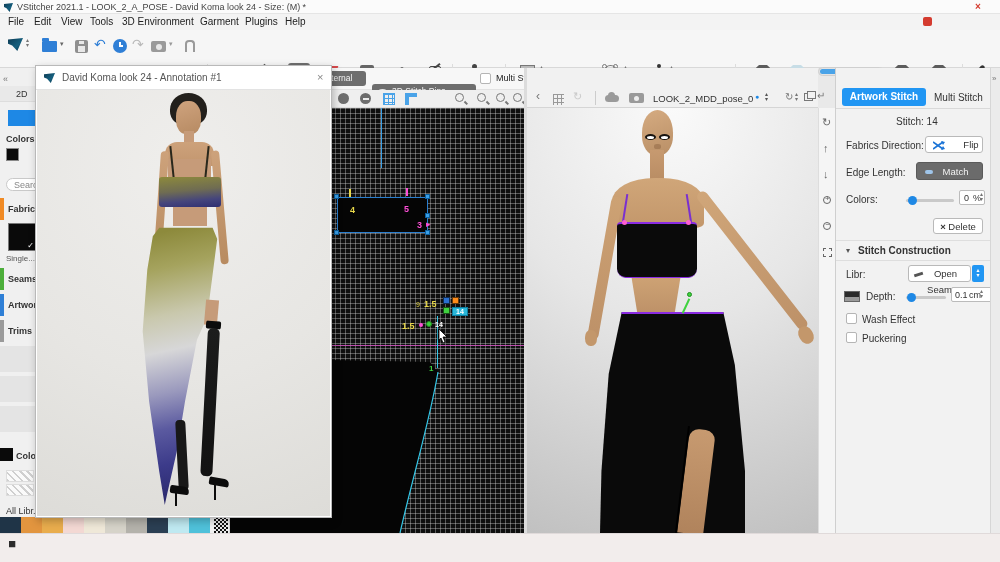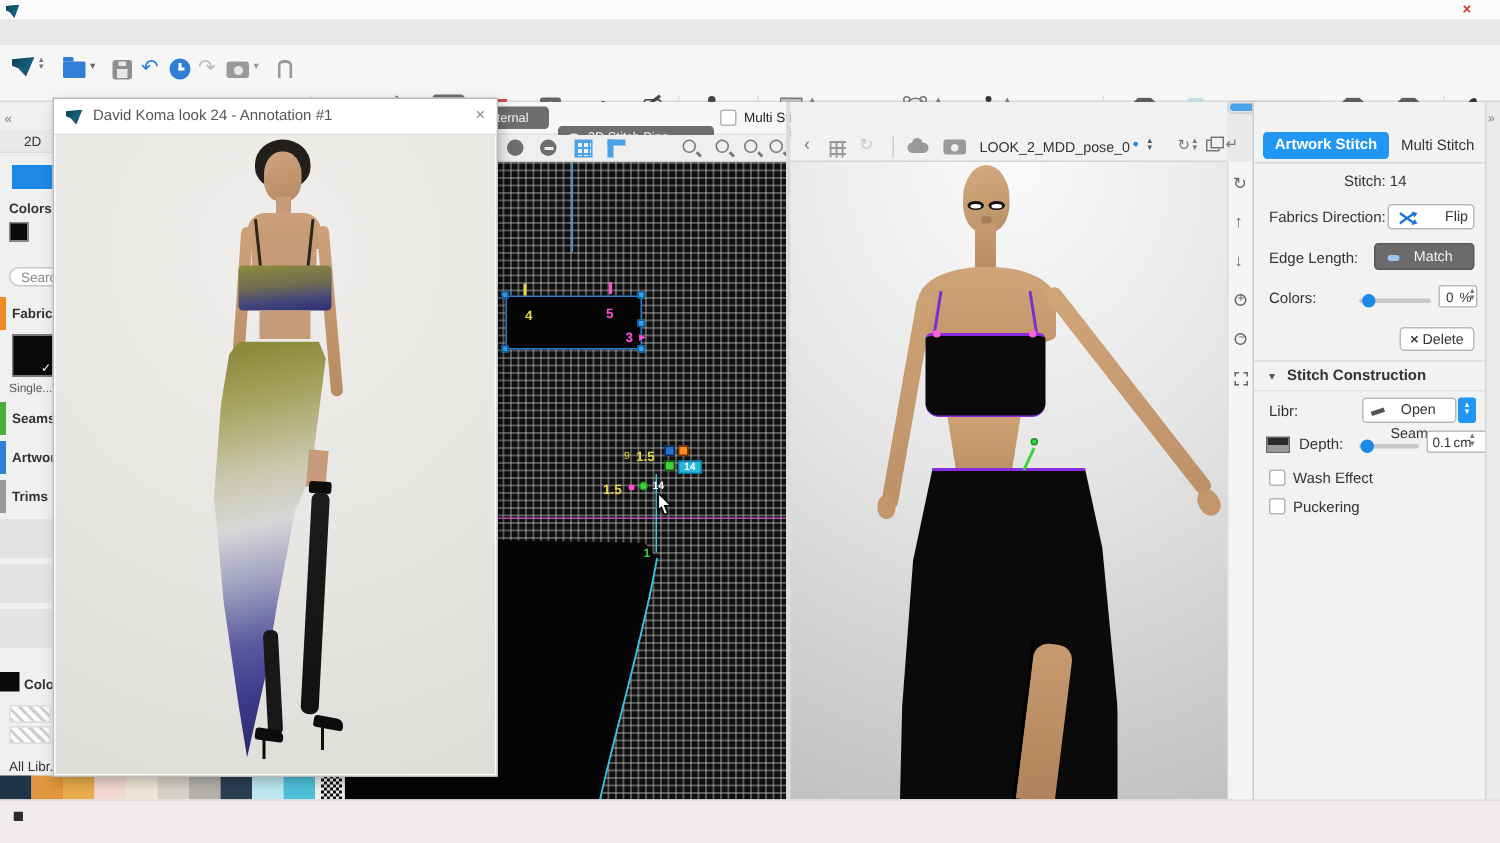--- a/index.html
+++ b/index.html
@@ -67,23 +67,35 @@
   .taskbar{left:0;top:533px;width:1000px;height:29px;background:#f2edec;border-top:1px solid #e0dada;z-index:60;}
   .cursor-arrow{filter:drop-shadow(0 0 1px #000);}
 </style>
 </head>
 <body>
 
 <div class="screen">
 
   <div class="abs titlebar">
     <div class="abs vslogo" style="left:4px;top:3px;width:9px;height:9px;"></div>
+    <span class="abs t" style="left:17px;top:2px;font-size:9px;color:#444;">VStitcher 2021.1 - LOOK_2_A_POSE - David Koma look 24 - Size: (M) *</span>
     <span class="abs t" style="left:975px;top:1px;font-size:10px;font-weight:bold;color:#d43b2f;">×</span>
   </div>
 
+  <div class="abs menubar">
+    <span class="abs t" style="left:8px;top:2px;font-size:10px;">File</span>
+    <span class="abs t" style="left:34px;top:2px;font-size:10px;">Edit</span>
+    <span class="abs t" style="left:61px;top:2px;font-size:10px;">View</span>
+    <span class="abs t" style="left:90px;top:2px;font-size:10px;">Tools</span>
+    <span class="abs t" style="left:122px;top:2px;font-size:10px;">3D Environment</span>
+    <span class="abs t" style="left:200px;top:2px;font-size:10px;">Garment</span>
+    <span class="abs t" style="left:245px;top:2px;font-size:10px;">Plugins</span>
+    <span class="abs t" style="left:285px;top:2px;font-size:10px;">Help</span>
+    <div class="abs" style="left:923px;top:3px;width:9px;height:9px;background:#d43b2f;border-radius:2px;"></div>
+  </div>
 
   <div class="abs toolbar">
     <div class="abs vslogo" style="left:8px;top:8px;width:15px;height:13px;"></div>
     <div class="abs stepper" style="left:26px;top:8px;">
       <div>▴</div>
         <div>▾</div>
     </div>
 
     <div class="abs" style="left:42px;top:11px;width:15px;height:11px;background:#2f7fd6;border-radius:1px;">
       <div class="abs" style="left:0;top:-3px;width:7px;height:3px;background:#2f7fd6;border-radius:1px 1px 0 0;"></div>

